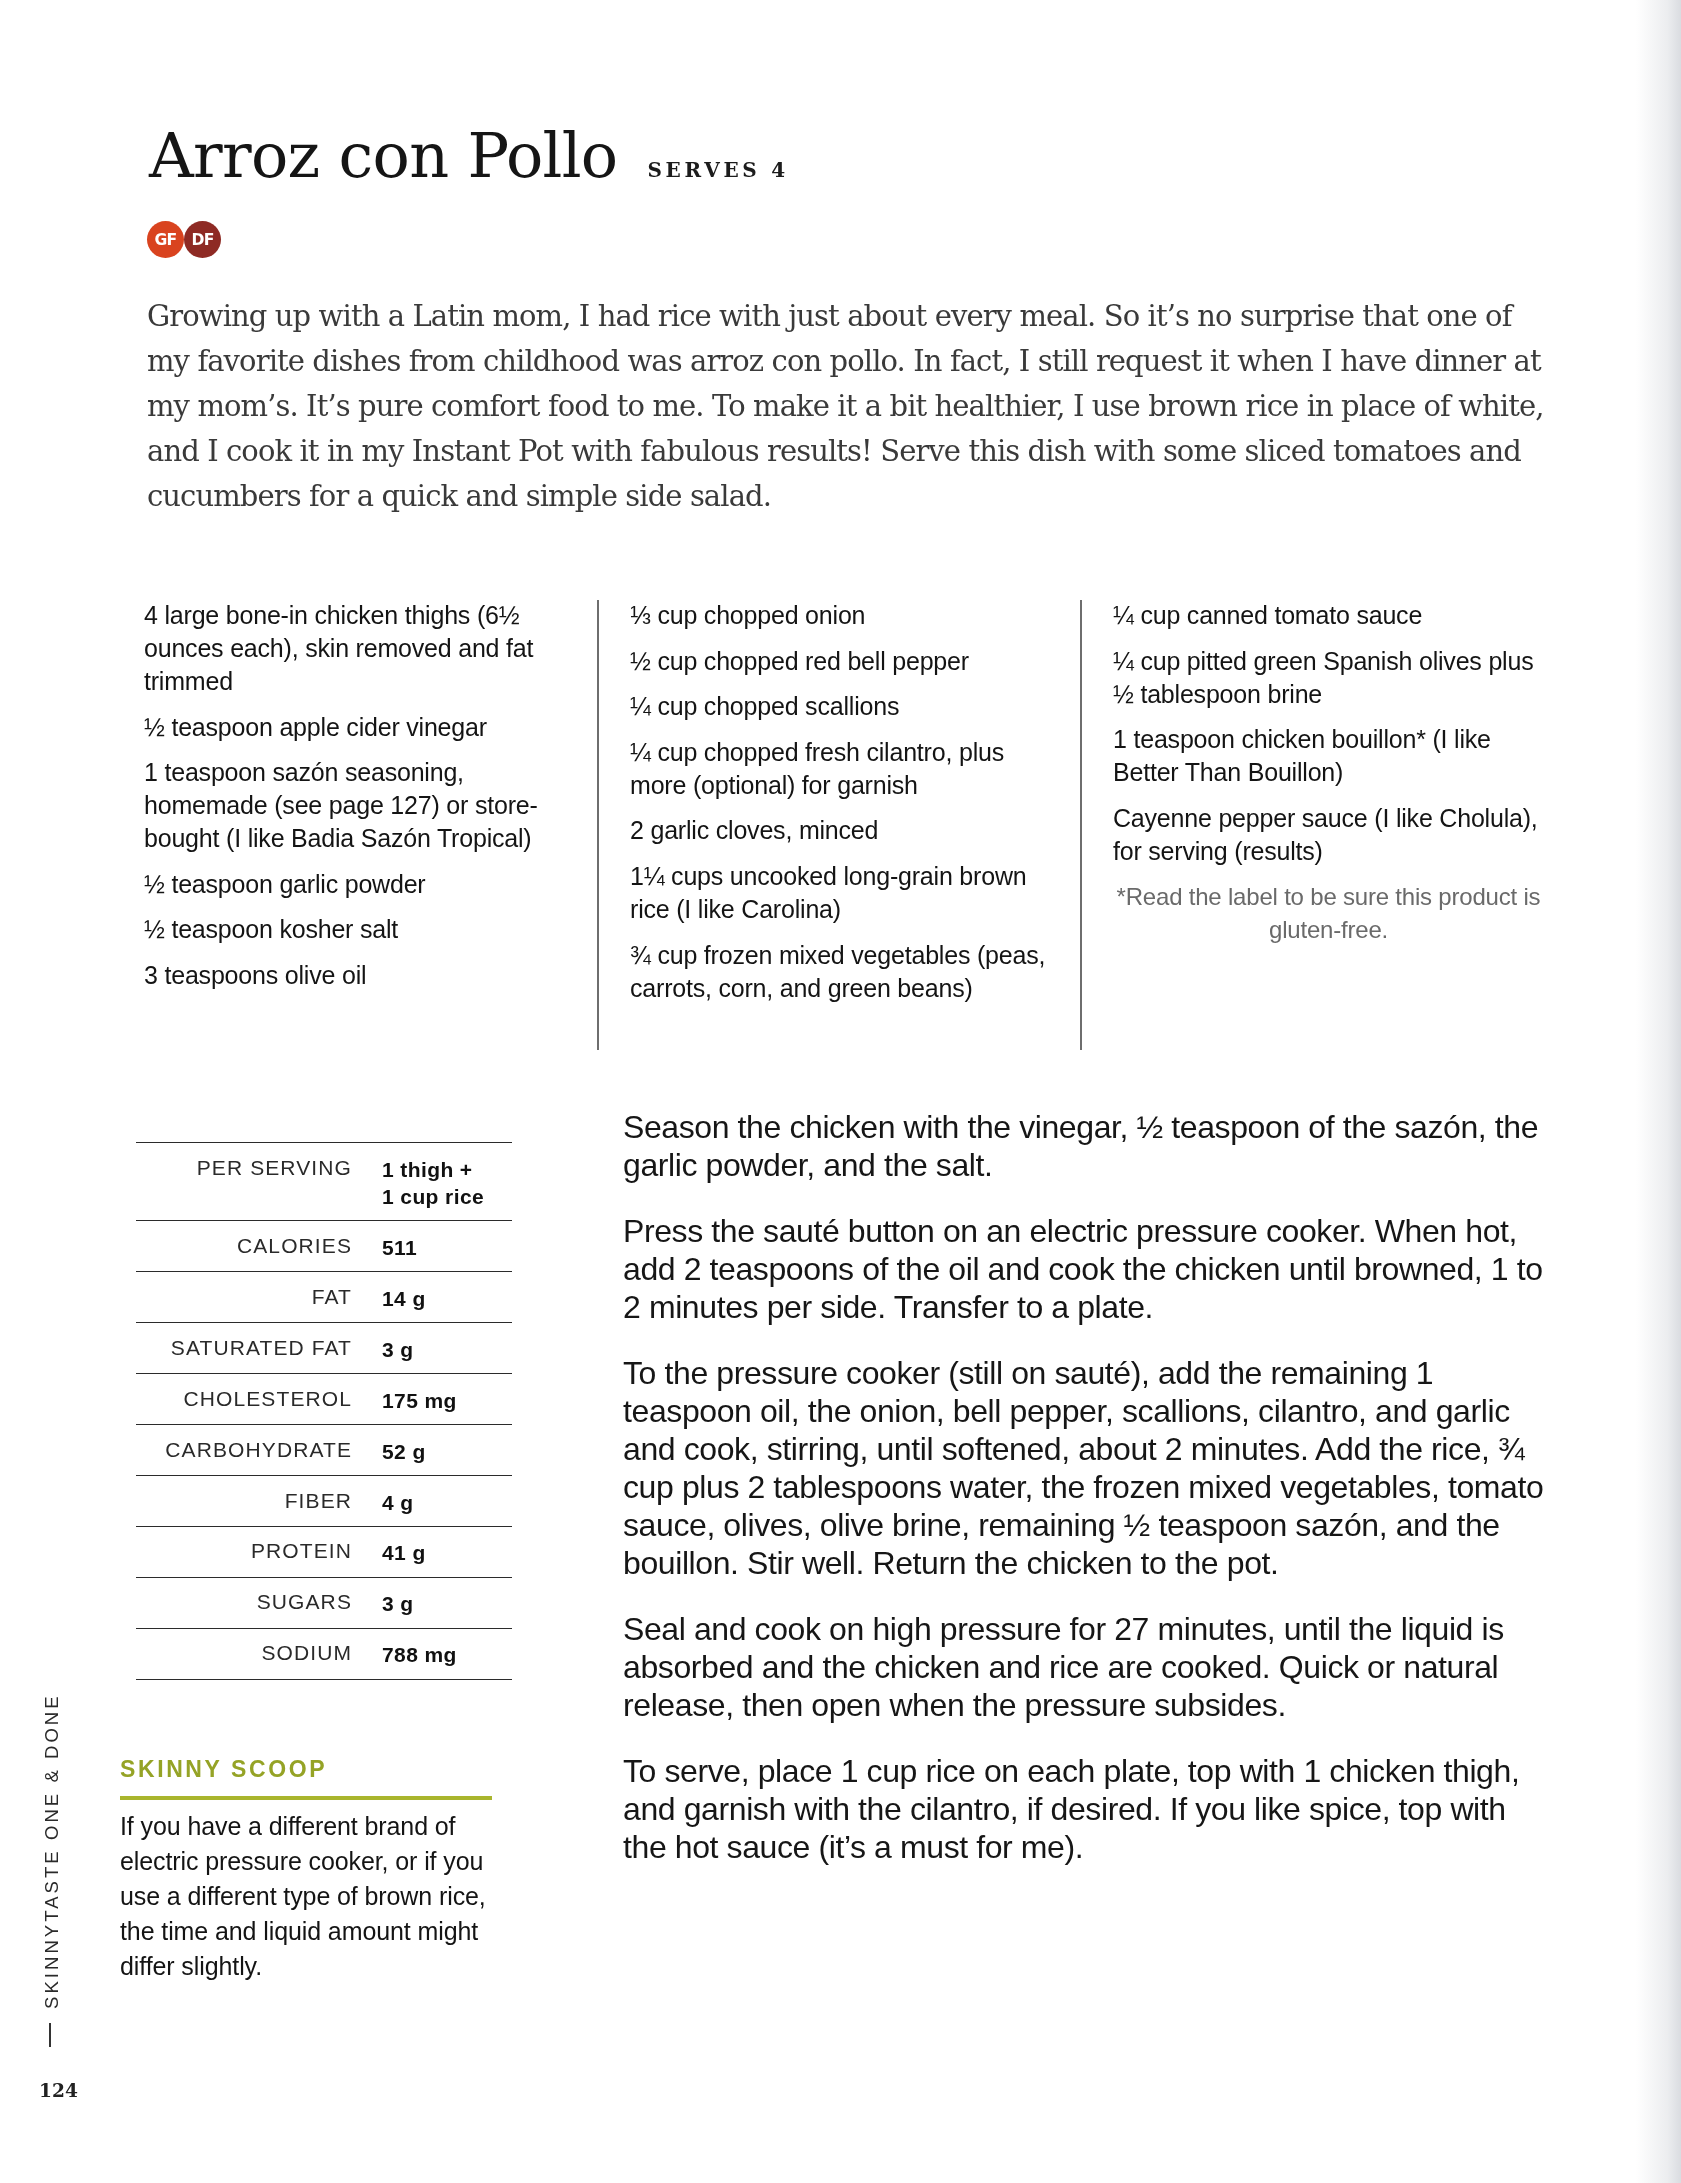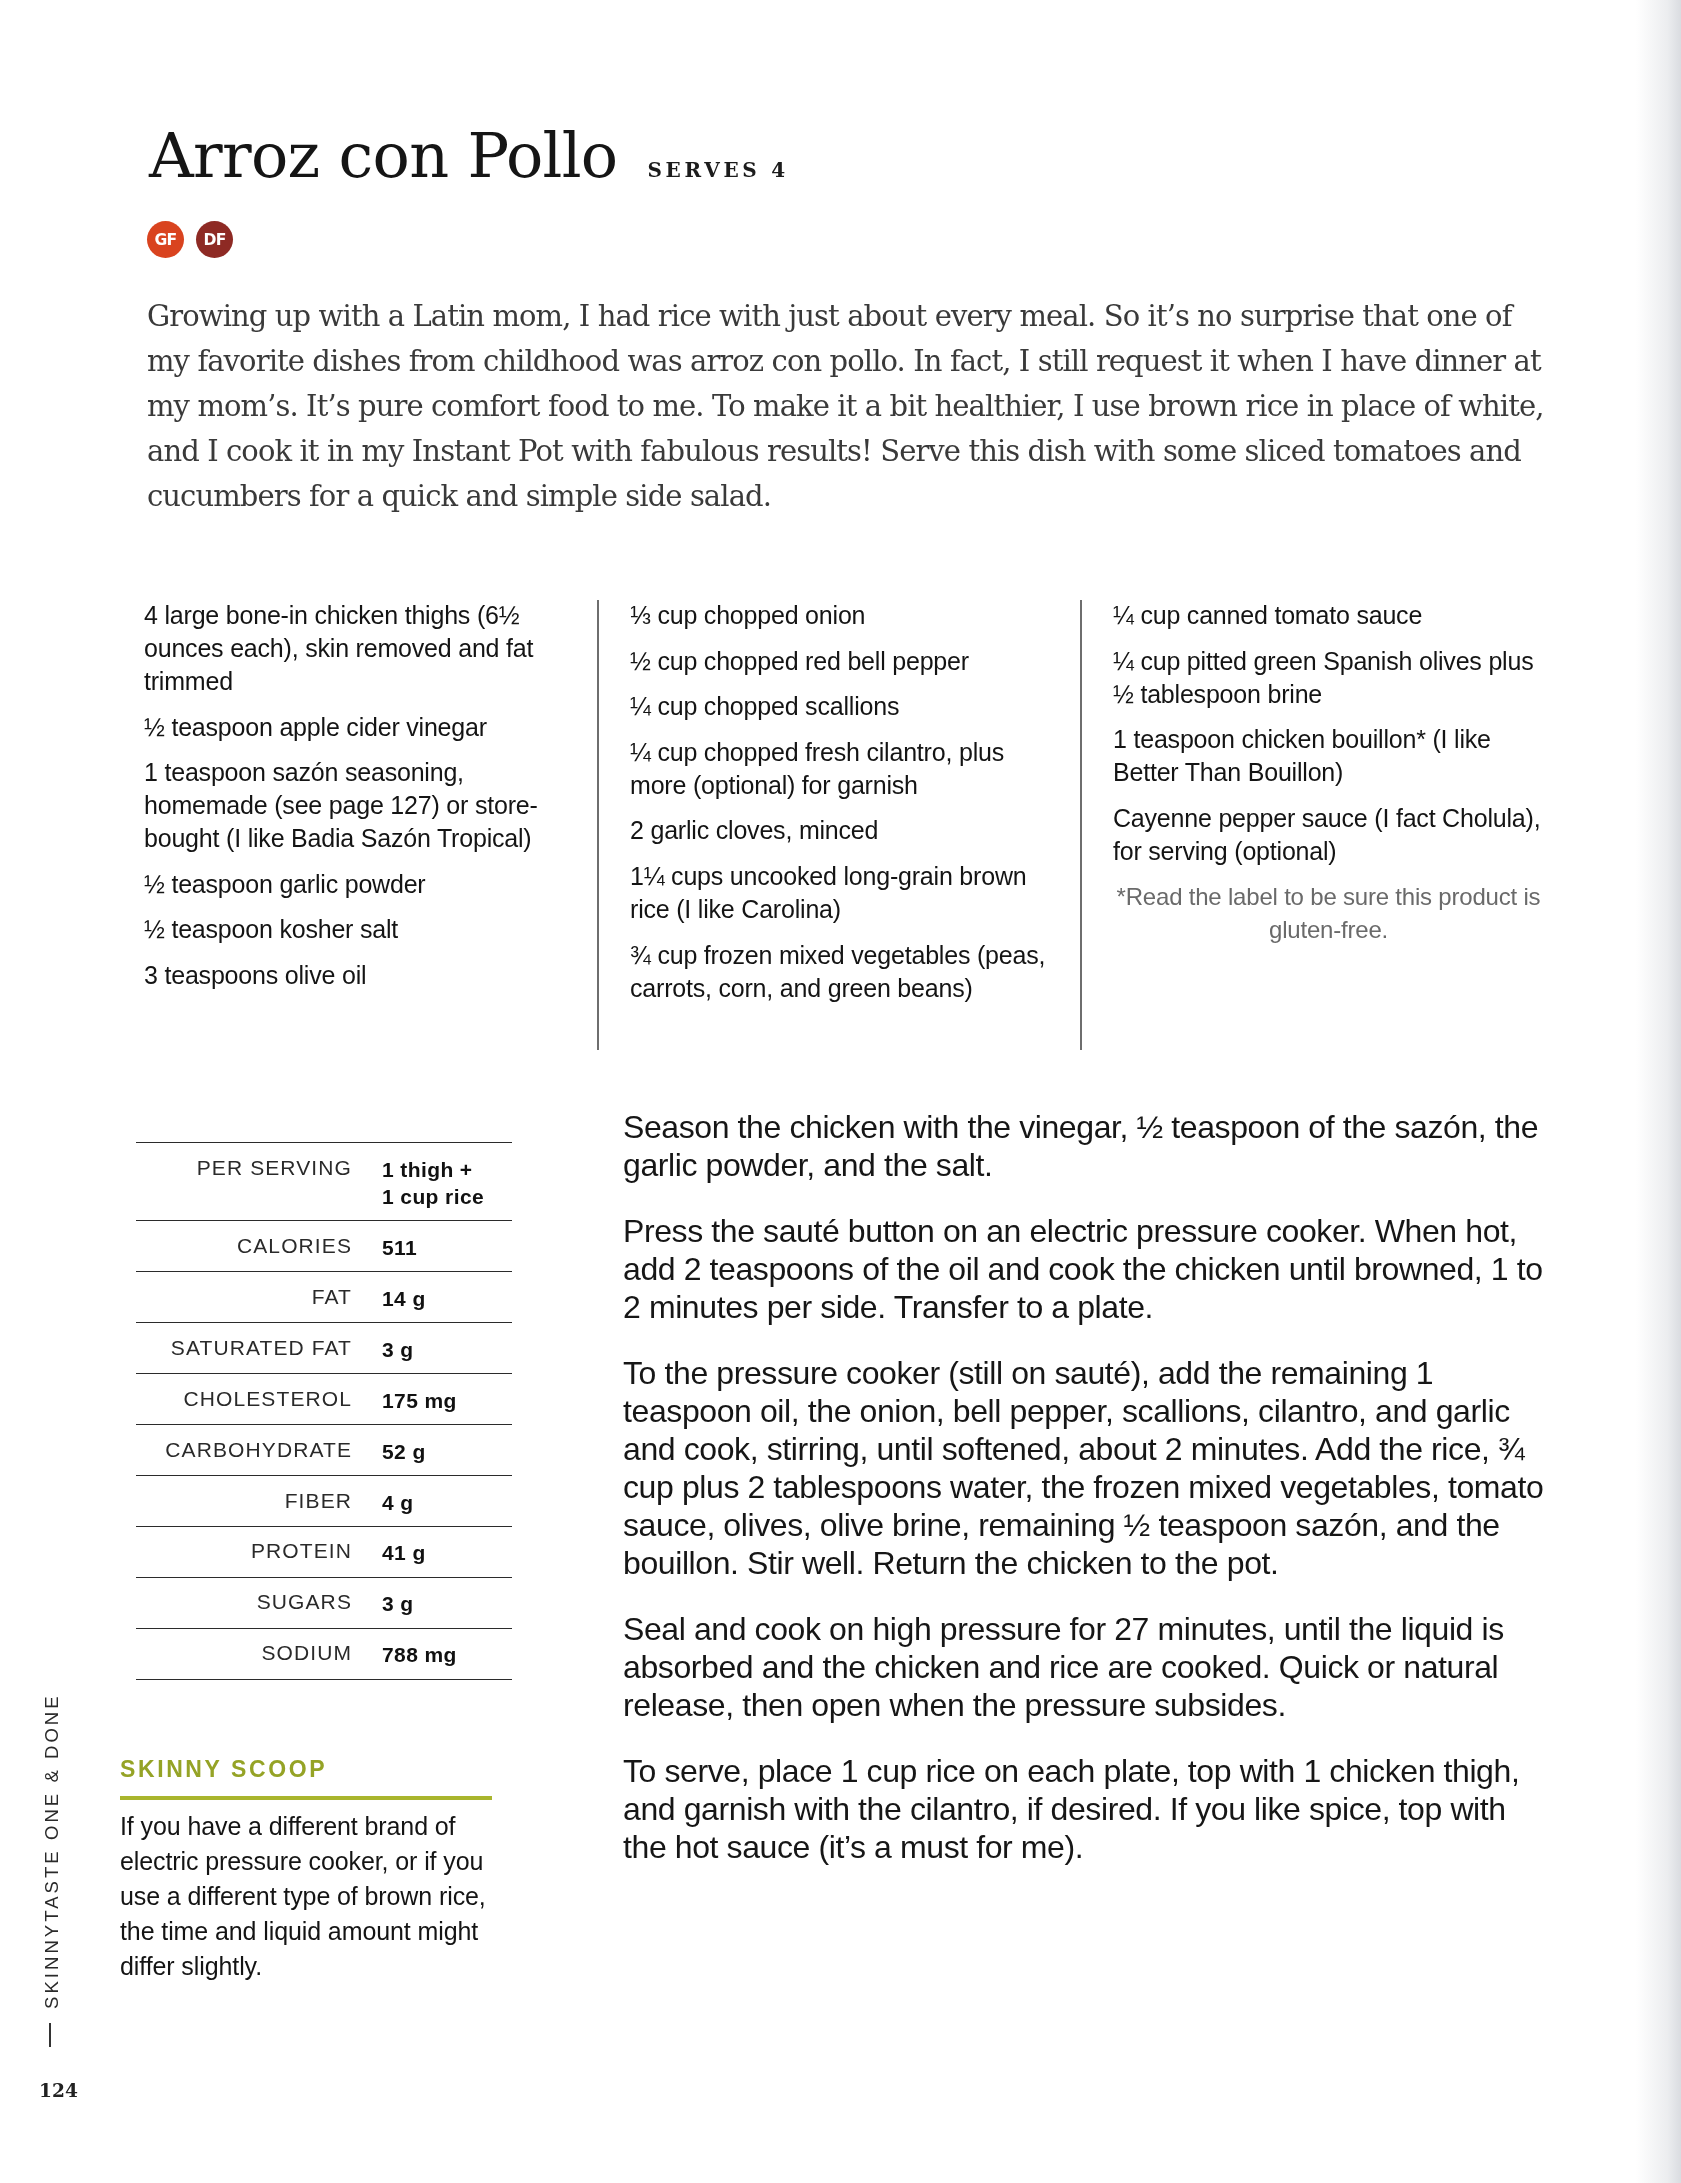--- a/index.html
+++ b/index.html
@@ -8,21 +8,21 @@
     background: #ffffff; color: #1c1c1c;
     font-family: "Liberation Sans", sans-serif;
   }
   .gutter-shade {
     position: absolute; top: 0; right: 0; width: 45px; height: 2183px;
     background: linear-gradient(to right, rgba(255,255,255,0) 0%, rgba(220,222,226,0.55) 70%, rgba(205,208,214,0.75) 100%);
   }
   .title-row { position: absolute; left: 149px; top: 119px; display: flex; align-items: baseline; }
   .title { font-family: "DejaVu Serif", serif; font-size: 62px; font-weight: normal; color: #151515; letter-spacing: -0.7px; margin: 0; }
   .serves { font-family: "DejaVu Serif", serif; font-weight: bold; font-size: 20px; letter-spacing: 3.7px; margin-left: 30px; color: #1c1c1c; }
-  .badges { position: absolute; left: 147px; top: 221px; display: flex; gap: 12px; }
+  .badges { position: absolute; left: 147px; top: 221px; display: flex; }
   .badge { width: 37px; height: 37px; border-radius: 50%; color: #fff; font-weight: bold; font-size: 15.6px; display: flex; align-items: center; justify-content: center; font-family: "DejaVu Sans", sans-serif; letter-spacing: -0.7px; }
   .intro {
     position: absolute; left: 147px; top: 294px; width: 1398px;
     font-family: "DejaVu Serif", serif; font-size: 29px; line-height: 45px;
     color: #3a3a3a; font-weight: 300; letter-spacing: -0.9px; margin: 0;
   }
   .ing-col { position: absolute; top: 599px; }
   .ing-col.c1 { left: 144px; width: 417px; }
   .ing-col.c2 { left: 630px; width: 417px; }
   .ing-col.c3 { left: 1113px; width: 431px; }
@@ -86,21 +86,21 @@
   <p class="ing">2 garlic cloves, minced</p>
   <p class="ing">1¼ cups uncooked long-grain brown rice (I like Carolina)</p>
   <p class="ing">¾ cup frozen mixed vegetables (peas, carrots, corn, and green beans)</p>
 </div>
 <div class="vline v2"></div>
 
 <div class="ing-col c3">
   <p class="ing">¼ cup canned tomato sauce</p>
   <p class="ing">¼ cup pitted green Spanish olives plus ½ tablespoon brine</p>
   <p class="ing">1 teaspoon chicken bouillon* (I like Better Than Bouillon)</p>
-  <p class="ing">Cayenne pepper sauce (I fact Cholula), for serving (optional)</p>
+  <p class="ing">Cayenne pepper sauce (I like Cholula), for serving (results)</p>
   <p class="ing-note">*Read the label to be sure this product is gluten-free.</p>
 </div>
 
 <table class="nutrition">
   <tbody>
       <tr>
     <td class="n-label">PER SERVING</td>
     <td class="n-value">
       <div>1 thigh +</div>
       <div>1 cup rice</div>

